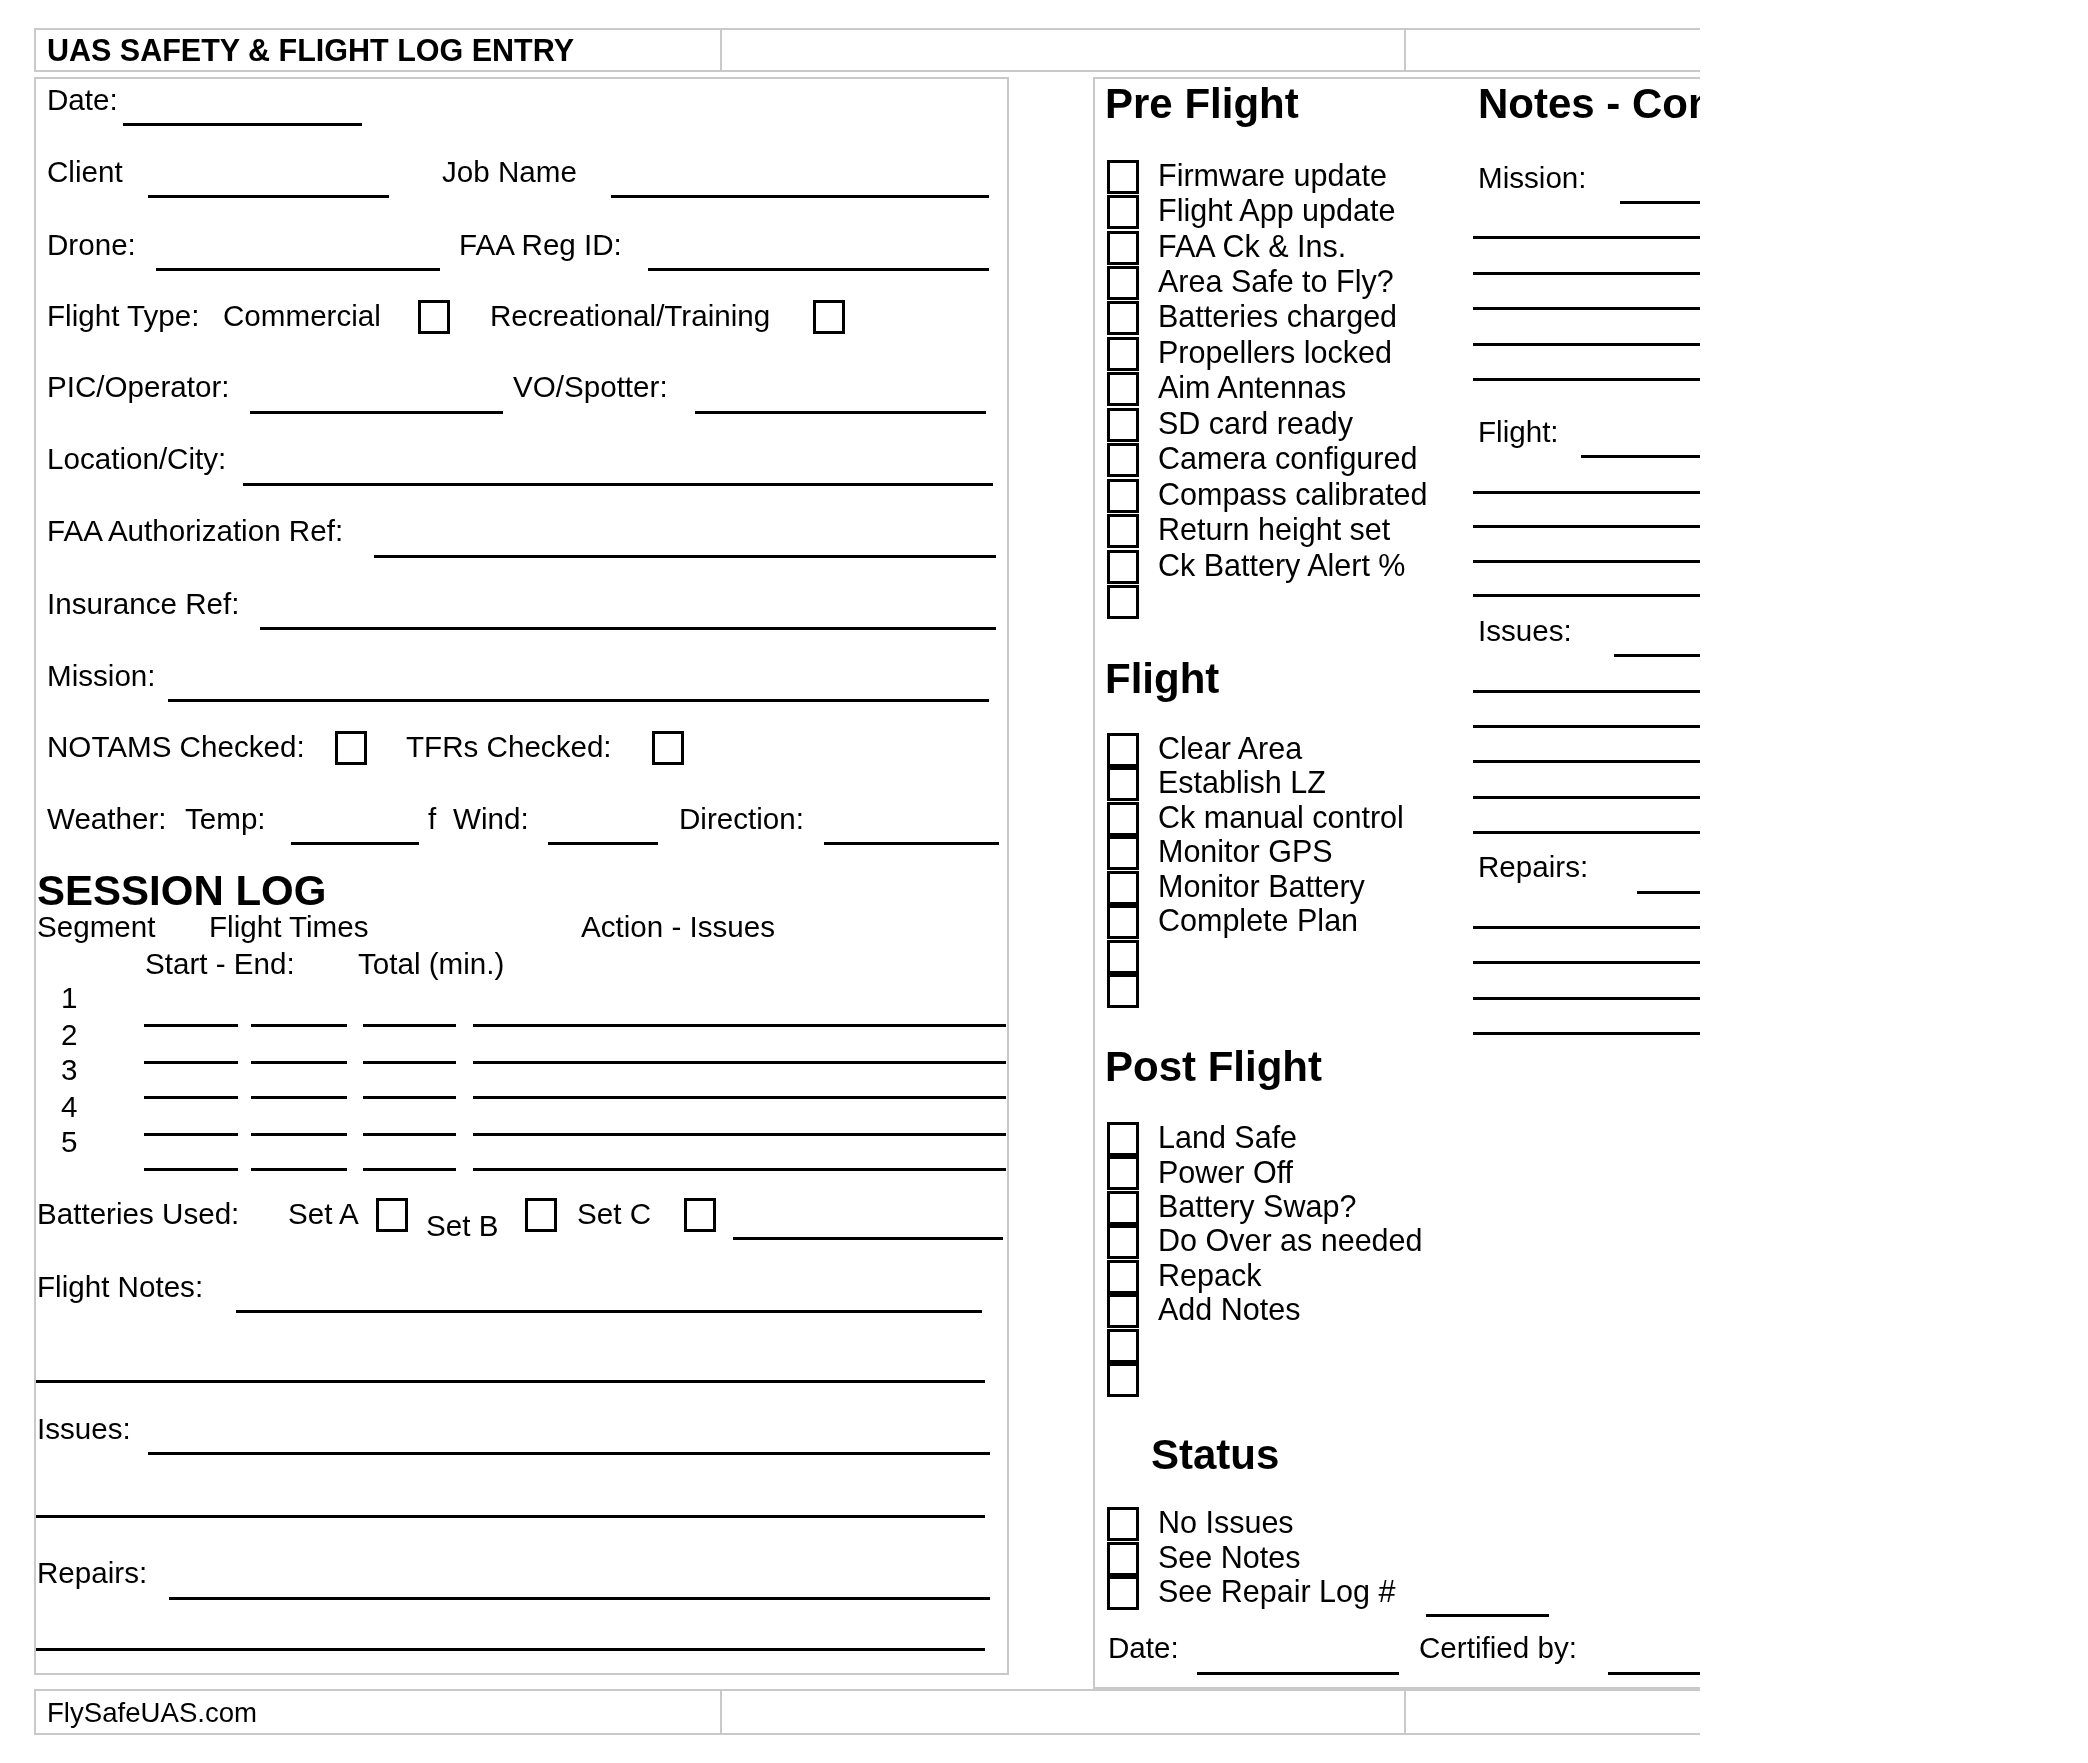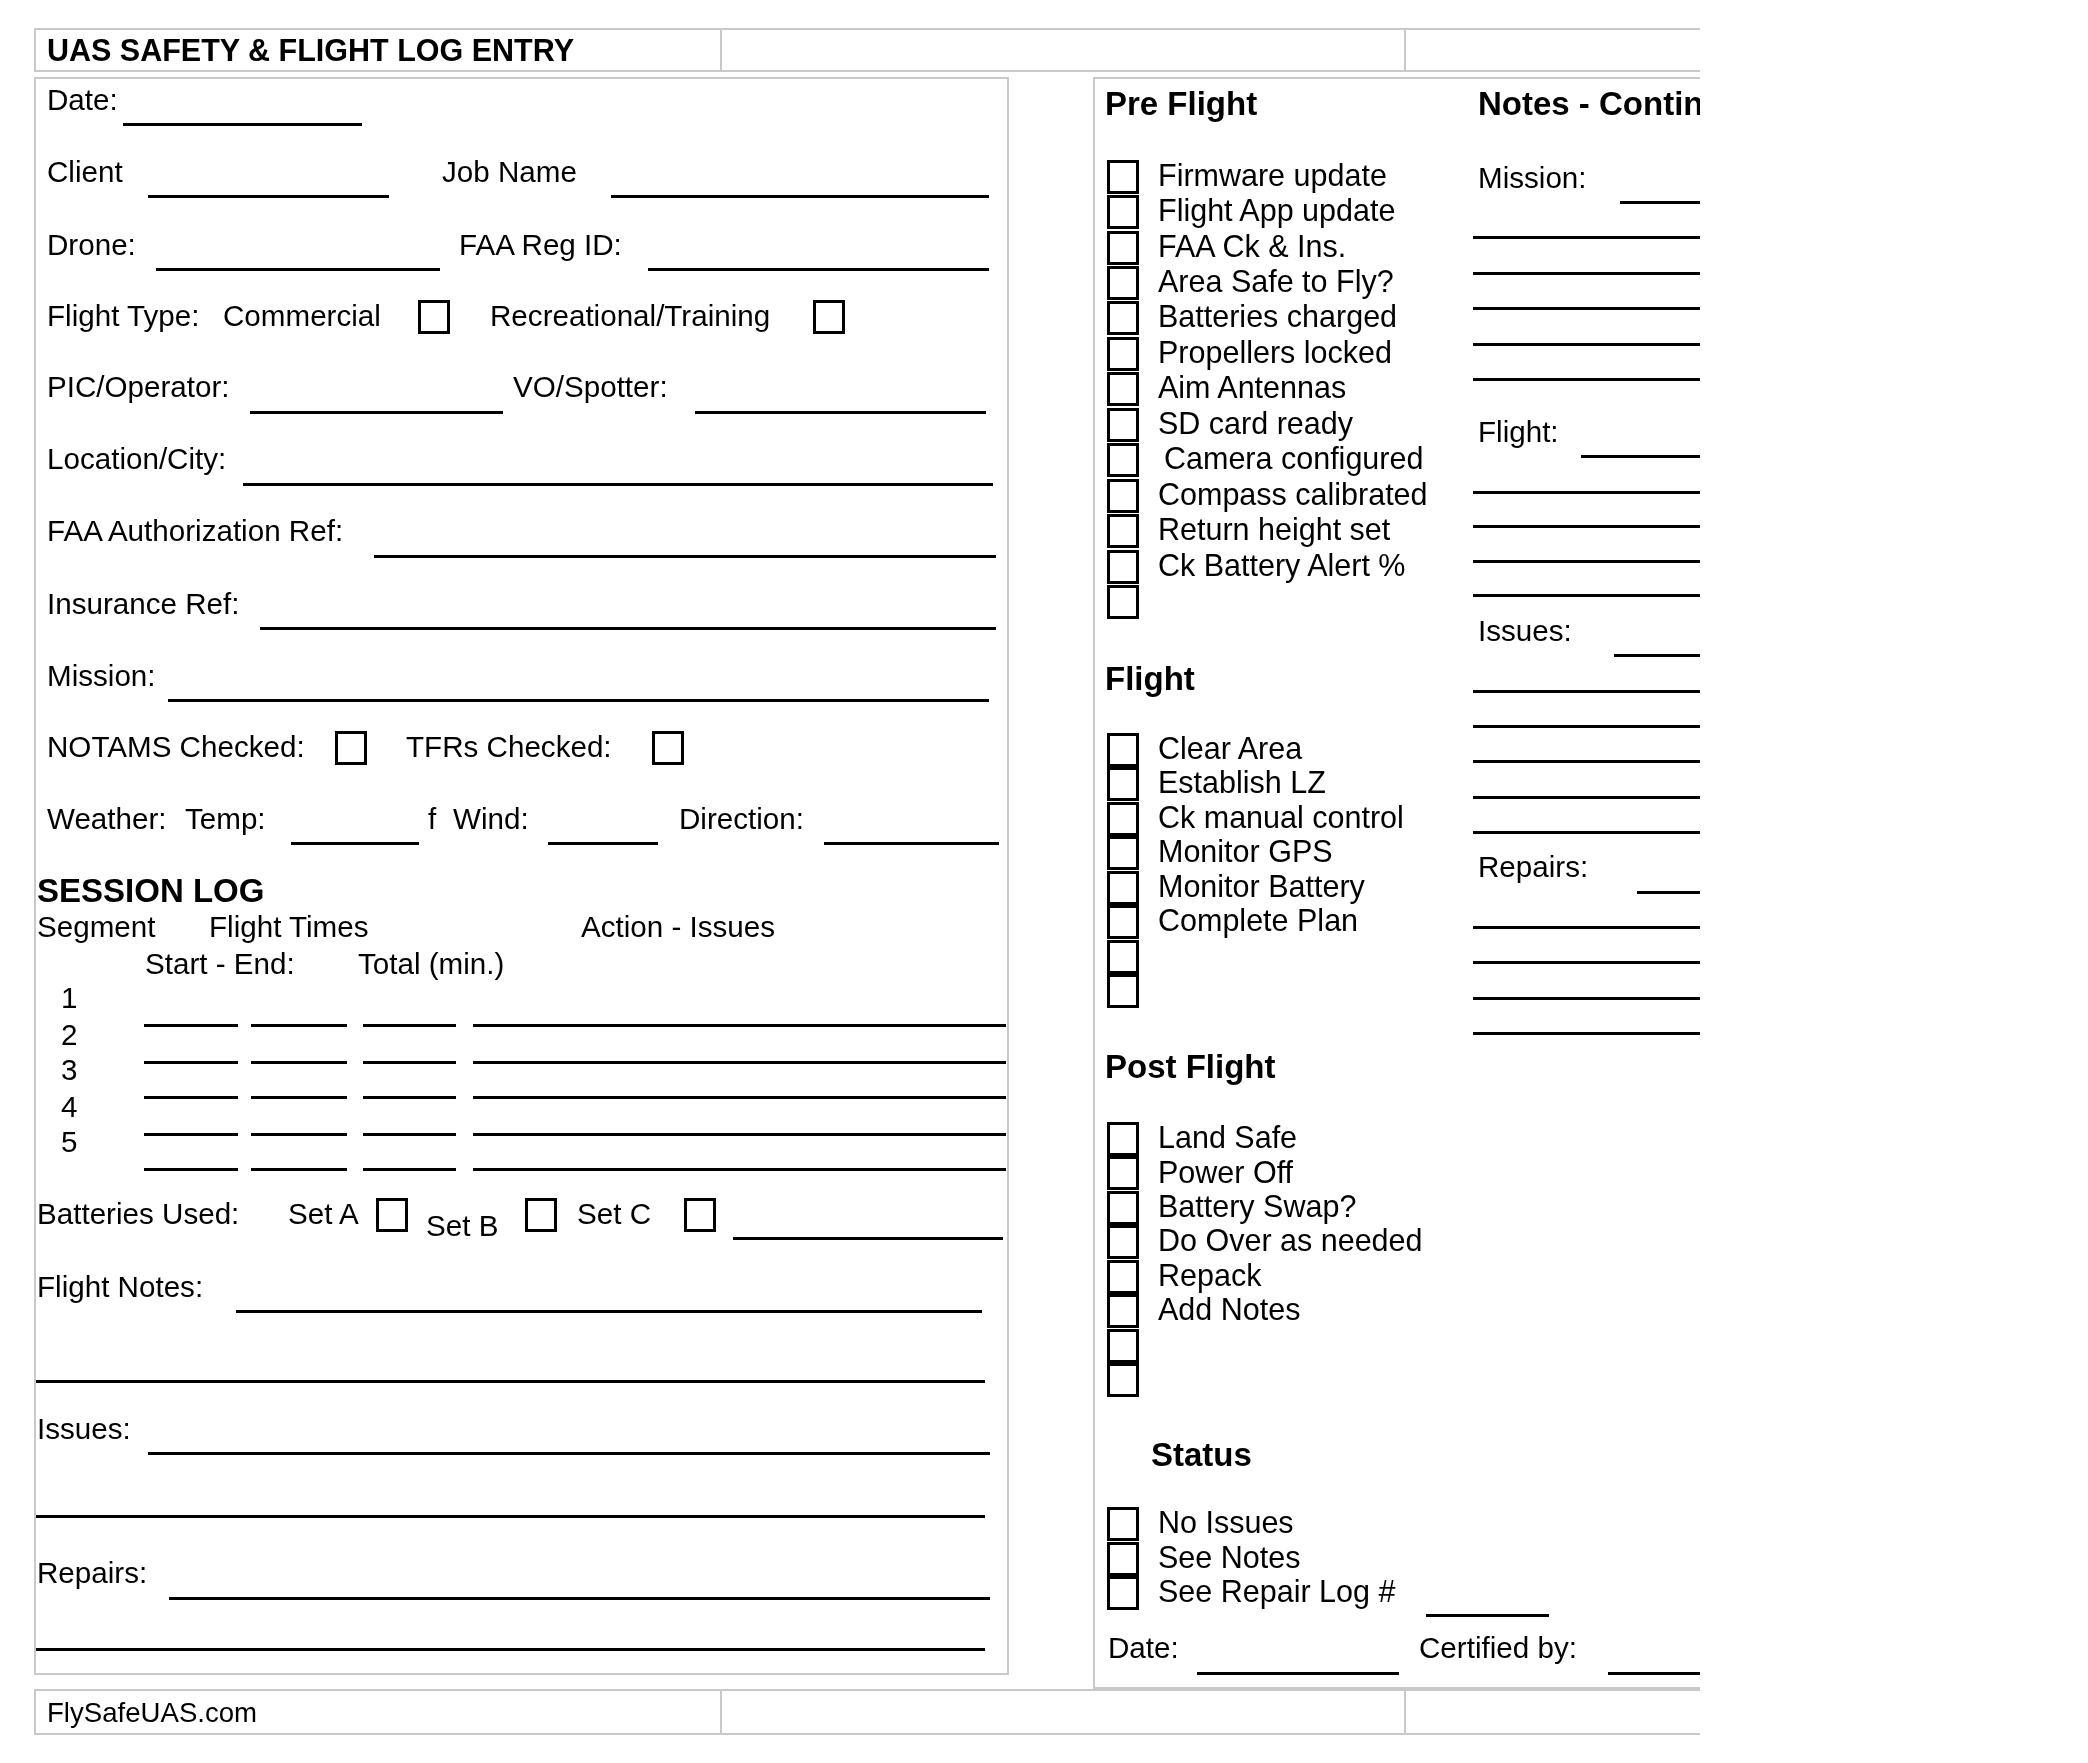--- a/index.html
+++ b/index.html
@@ -8,21 +8,21 @@
     width:1700px;height:1763px;
     background:#ffffff;
     font-family:"Liberation Sans", sans-serif;
     color:#000;
     overflow:hidden;
   }
   .frame{position:absolute;border:2px solid #c9c9c9;background:#fff;}
   .vd{position:absolute;width:0;border-left:2px solid #c9c9c9;}
   .t{position:absolute;font-size:29.6px;line-height:35px;white-space:nowrap;}
   .ti{position:absolute;font-size:30.5px;line-height:35px;white-space:nowrap;}
-  .h{position:absolute;font-size:33px;line-height:37px;font-weight:bold;white-space:nowrap;}
+  .h{position:absolute;font-size:42px;line-height:37px;font-weight:bold;white-space:nowrap;}
   .ln{position:absolute;height:0;border-top:3px solid #000;}
   .cb{position:absolute;width:25.6px;height:27.6px;border:3px solid #000;background:#fff;}
   .title{position:absolute;font-size:30.5px;font-weight:bold;white-space:nowrap;}
   .ft{position:absolute;font-size:27.6px;line-height:33px;white-space:nowrap;}
 </style>
 </head>
 <body>
 
 <div id="page">
 
@@ -156,21 +156,21 @@
   <span class="ti" style="left:1158px;top:264px;">Area Safe to Fly?</span>
   <div class="cb" style="left:1107px;top:301px;"></div>
   <span class="ti" style="left:1158px;top:299px;">Batteries charged</span>
   <div class="cb" style="left:1107px;top:337px;"></div>
   <span class="ti" style="left:1158px;top:335px;">Propellers locked</span>
   <div class="cb" style="left:1107px;top:372px;"></div>
   <span class="ti" style="left:1158px;top:370px;">Aim Antennas</span>
   <div class="cb" style="left:1107px;top:408px;"></div>
   <span class="ti" style="left:1158px;top:406px;">SD card ready</span>
   <div class="cb" style="left:1107px;top:443px;"></div>
-  <span class="ti" style="left:1158px;top:441px;margin-left:6px;">Camera configured</span>
+  <span class="ti" style="left:1158px;top:441px;">Camera configured</span>
   <div class="cb" style="left:1107px;top:479px;"></div>
   <span class="ti" style="left:1158px;top:477px;">Compass calibrated</span>
   <div class="cb" style="left:1107px;top:514px;"></div>
   <span class="ti" style="left:1158px;top:512px;">Return height set</span>
   <div class="cb" style="left:1107px;top:550px;"></div>
   <span class="ti" style="left:1158px;top:548px;">Ck Battery Alert %</span>
   <div class="cb" style="left:1107px;top:585px;"></div>
 
   <div class="h" style="left:1105px;top:660px;">Flight</div>
 

